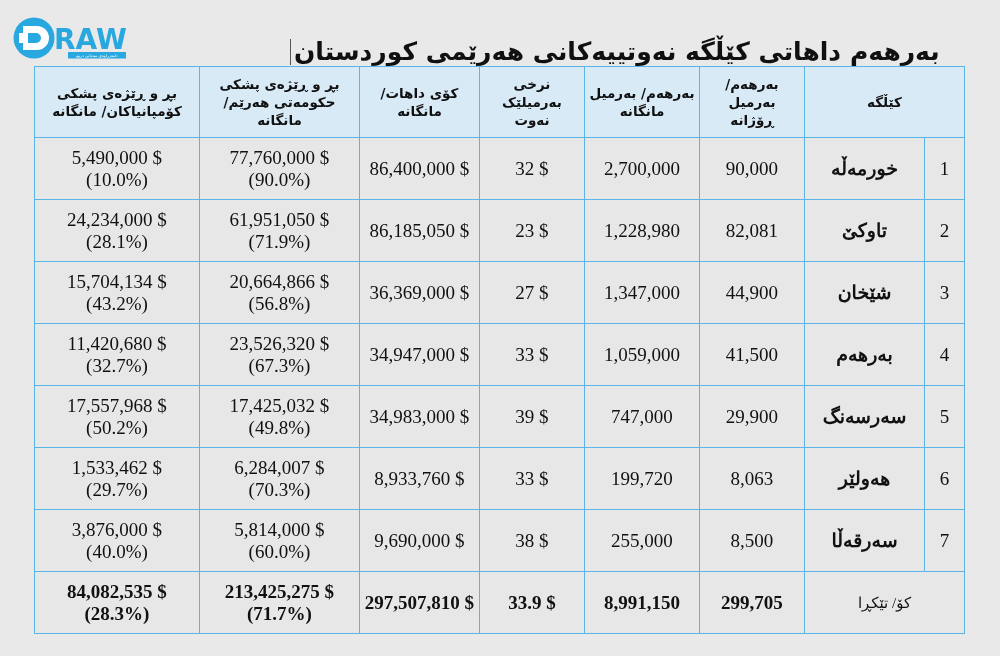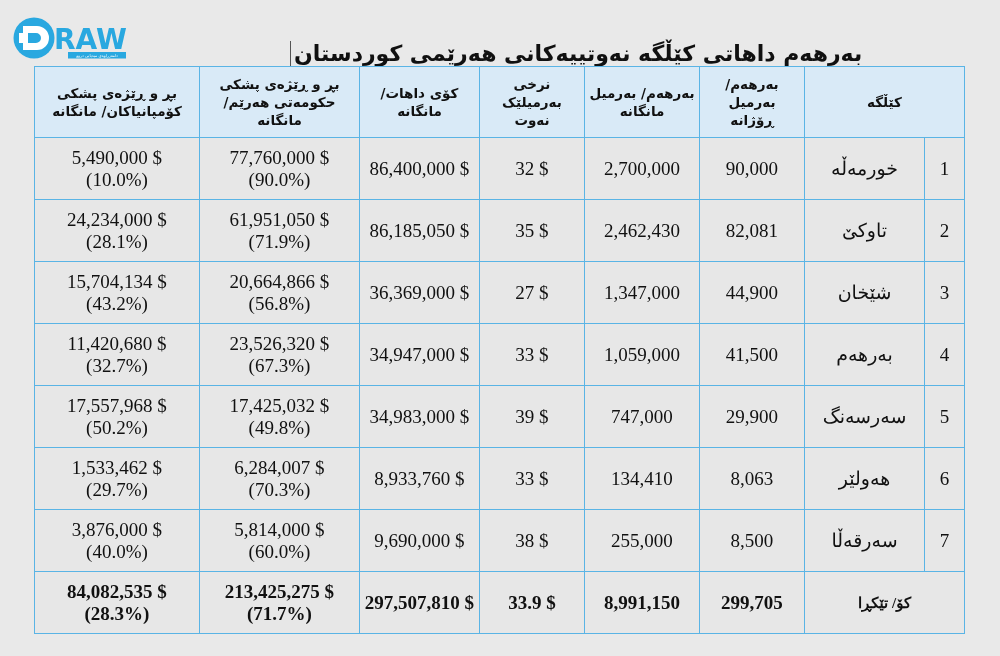--- a/index.html
+++ b/index.html
@@ -25,21 +25,21 @@
     height: 66px;
     display: flex;
     flex-direction: row-reverse;
     align-items: flex-end;
   }
 
   .doc-title {
     flex: 1 1 auto;
     text-align: center;
     font-family: "DejaVu Sans", "Liberation Sans", sans-serif;
-    font-size: 22px;
+    font-size: 25px;
     font-weight: bold;
     color: #101010;
     direction: rtl;
     letter-spacing: 0;
     padding-right: 30px;
     padding-left: 150px;
     white-space: nowrap;
     border-right: 0;
     position: relative;
   }
@@ -104,21 +104,21 @@
   table.data-table tbody td {
     height: 57px;
     font-size: 19px;
     font-family: "Liberation Serif", "DejaVu Serif", serif;
   }
 
   td.cell-field,
   th.col-field {
     font-family: "DejaVu Sans", "Liberation Sans", sans-serif;
     font-size: 15px;
-    font-weight: normal;
+    font-weight: bold;
     direction: rtl;
   }
 
   td.cell-index {
     font-size: 17px;
     font-family: "Liberation Serif", "DejaVu Serif", serif;
   }
 
   .money-main {
     display: block;
@@ -126,21 +126,21 @@
   }
   .money-pct {
     display: block;
     line-height: 1.12;
   }
 
   tr.total-row td {
     font-weight: bold;
   }
   tr.total-row td.cell-field {
-    font-weight: bold;
+    font-weight: normal;
     font-size: 15px;
   }
 
   
   col.c-index   { width: 40px; }
   col.c-field   { width: 120px; }
   col.c-bpd     { width: 105px; }
   col.c-bpm     { width: 115px; }
   col.c-price   { width: 105px; }
   col.c-total   { width: 120px; }
@@ -208,22 +208,22 @@
           </td>
           <td>
             <span class="money-main">$ 5,490,000</span>
             <span class="money-pct">(10.0%)</span>
           </td>
         </tr>
         <tr>
           <td class="cell-index">2</td>
           <td class="cell-field">تاوکێ</td>
           <td>82,081</td>
-          <td>2,462,430</td>
-          <td>$ 35</td>
+          <td>1,228,980</td>
+          <td>$ 23</td>
           <td>$ 86,185,050</td>
           <td>
             <span class="money-main">$ 61,951,050</span>
             <span class="money-pct">(71.9%)</span>
           </td>
           <td>
             <span class="money-main">$ 24,234,000</span>
             <span class="money-pct">(28.1%)</span>
           </td>
         </tr>
@@ -272,21 +272,21 @@
           </td>
           <td>
             <span class="money-main">$ 17,557,968</span>
             <span class="money-pct">(50.2%)</span>
           </td>
         </tr>
         <tr>
           <td class="cell-index">6</td>
           <td class="cell-field">هەولێر</td>
           <td>8,063</td>
-          <td>134,410</td>
+          <td>199,720</td>
           <td>$ 33</td>
           <td>$ 8,933,760</td>
           <td>
             <span class="money-main">$ 6,284,007</span>
             <span class="money-pct">(70.3%)</span>
           </td>
           <td>
             <span class="money-main">$ 1,533,462</span>
             <span class="money-pct">(29.7%)</span>
           </td>

